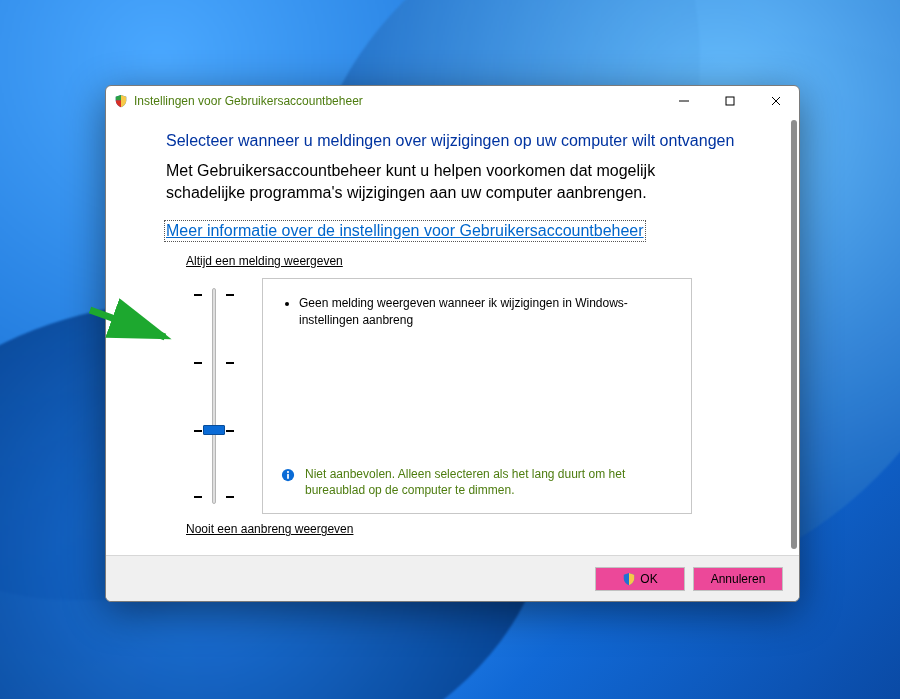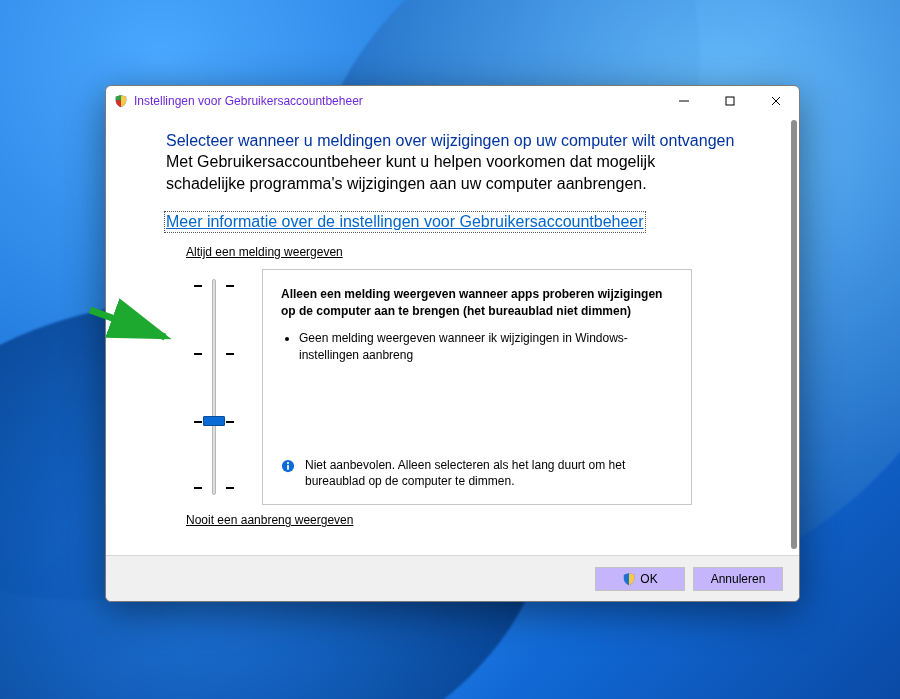--- a/index.html
+++ b/index.html
@@ -42,21 +42,21 @@
     display: flex;
     align-items: center;
     padding: 0 0 0 8px;
     border-top-left-radius: 6px;
     border-top-right-radius: 6px;
   }
   .shield-icon {
     width: 14px; height: 14px;
     margin-right: 6px;
   }
-  .titlebar-text { font-size: 12px; color: #6d28d9; }
+  .titlebar-text { font-size: 12px; color: #4d7c0f; }
   .titlebar-spacer { flex: 1; }
   .winbtn {
     width: 46px;
     height: 30px;
     display: flex;
     align-items: center;
     justify-content: center;
     cursor: default;
   }
   .winbtn svg { width: 10px; height: 10px; }
@@ -75,21 +75,21 @@
     bottom: 52px;
     width: 6px;
     background: #8e8e8e;
     border-radius: 3px;
   }
 
   h1.pagetitle {
     font-size: 16px;
     font-weight: 400;
     color: #0033a0;
-    margin: 4px 0 1px 0;
+    margin: 4px 0 10px 0;
   }
   .intro {
     font-size: 16px;
     color: #000;
     line-height: 1.35;
     margin: 0 0 19px 0;
     max-width: 570px;
   }
   .link {
     color: #0066cc;
@@ -161,21 +161,21 @@
     flex-direction: column;
     font-size: 12px;
   }
   .desc-title { font-weight: 700; line-height: 1.4; margin-bottom: 10px; }
   .desc-list { padding-left: 18px; margin: 0; }
   .desc-list li { margin-bottom: 12px; line-height: 1.4; }
   .desc-spacer { flex: 1; }
   .desc-note {
     display: flex;
     gap: 10px;
-    color: #000000;
+    color: #4d7c0f;
     line-height: 1.4;
   }
   .infoicon {
     width: 14px; height: 14px;
     flex-shrink: 0;
     margin-top: 2px;
   }
 
   .buttonbar {
     position: absolute;
@@ -187,21 +187,21 @@
     align-items: center;
     justify-content: flex-end;
     padding: 0 16px;
     gap: 8px;
     border-bottom-left-radius: 6px;
     border-bottom-right-radius: 6px;
   }
   .btn {
     min-width: 90px;
     height: 24px;
-    background: #c4b5fd;
+    background: #ec4899;
     border: 1px solid #c1c1c1;
     font-size: 12px;
     display: inline-flex;
     align-items: center;
     justify-content: center;
     gap: 4px;
     cursor: pointer;
     padding: 0 10px;
   }
 
@@ -270,21 +270,20 @@
             <div class="tick l" style="top:84px;"></div>
             <div class="tick r" style="top:84px;"></div>
             <div class="tick l" style="top:152px;"></div>
             <div class="tick r" style="top:152px;"></div>
             <div class="tick l" style="top:218px;"></div>
             <div class="tick r" style="top:218px;"></div>
             <div class="thumb" style="top:147px;"></div>
           </div>
 
           <div class="descbox">
-            <div class="desc-title">Alleen een melding weergeven wanneer apps proberen wijzigingen op de computer aan te brengen (het bureaublad niet dimmen)</div>
             <ul class="desc-list">
               <li>Geen melding weergeven wanneer ik wijzigingen in Windows-instellingen aanbreng</li>
             </ul>
             <div class="desc-spacer"></div>
             <div class="desc-note">
               <span class="infoicon">
                 <svg viewBox="0 0 16 16">
                     <circle cx="8" cy="8" r="7" fill="#0a6bd6"></circle>
                     <circle cx="8" cy="4.5" r="1.2" fill="#fff"></circle>
                     <rect x="7" y="6.5" width="2" height="6" rx="1" fill="#fff"></rect>

